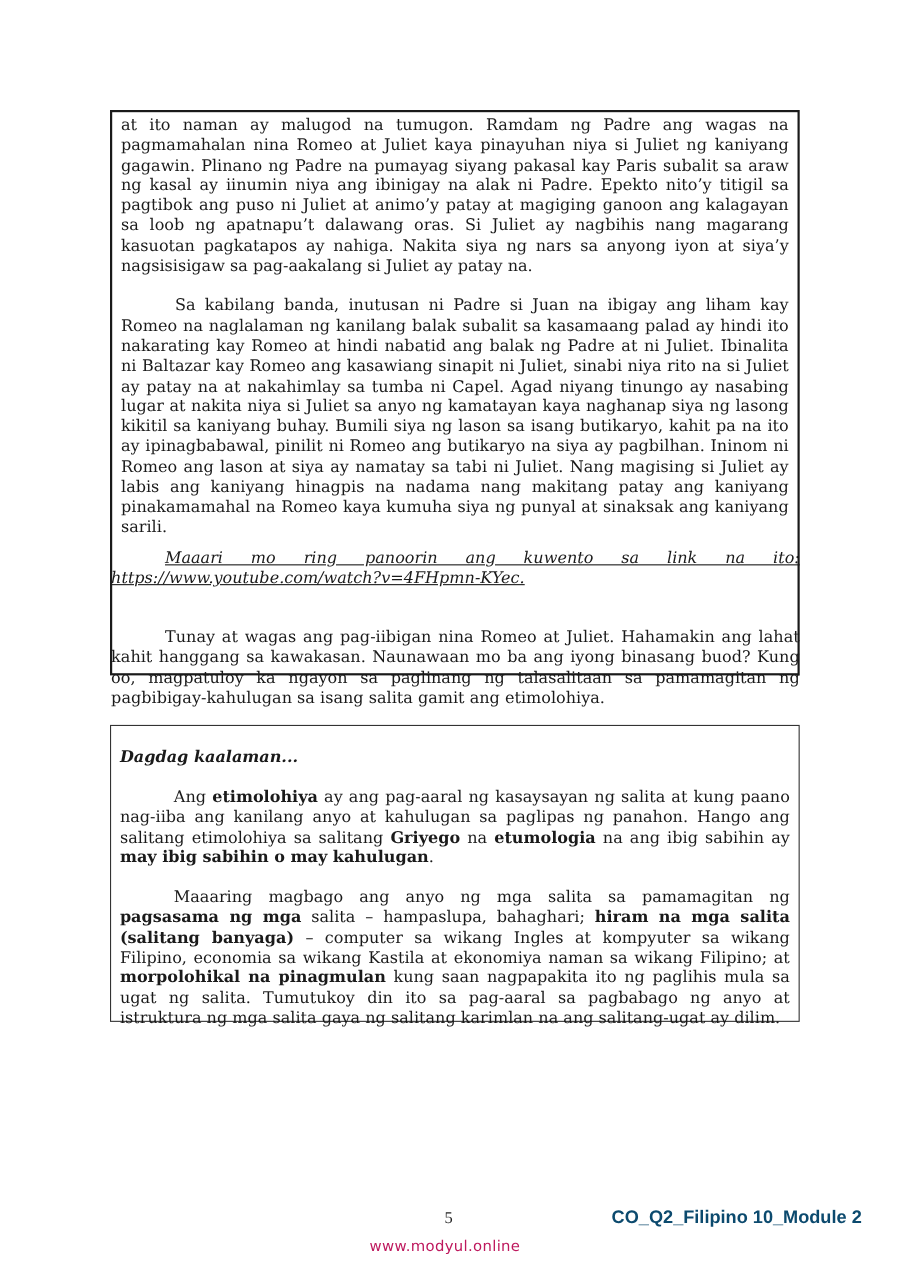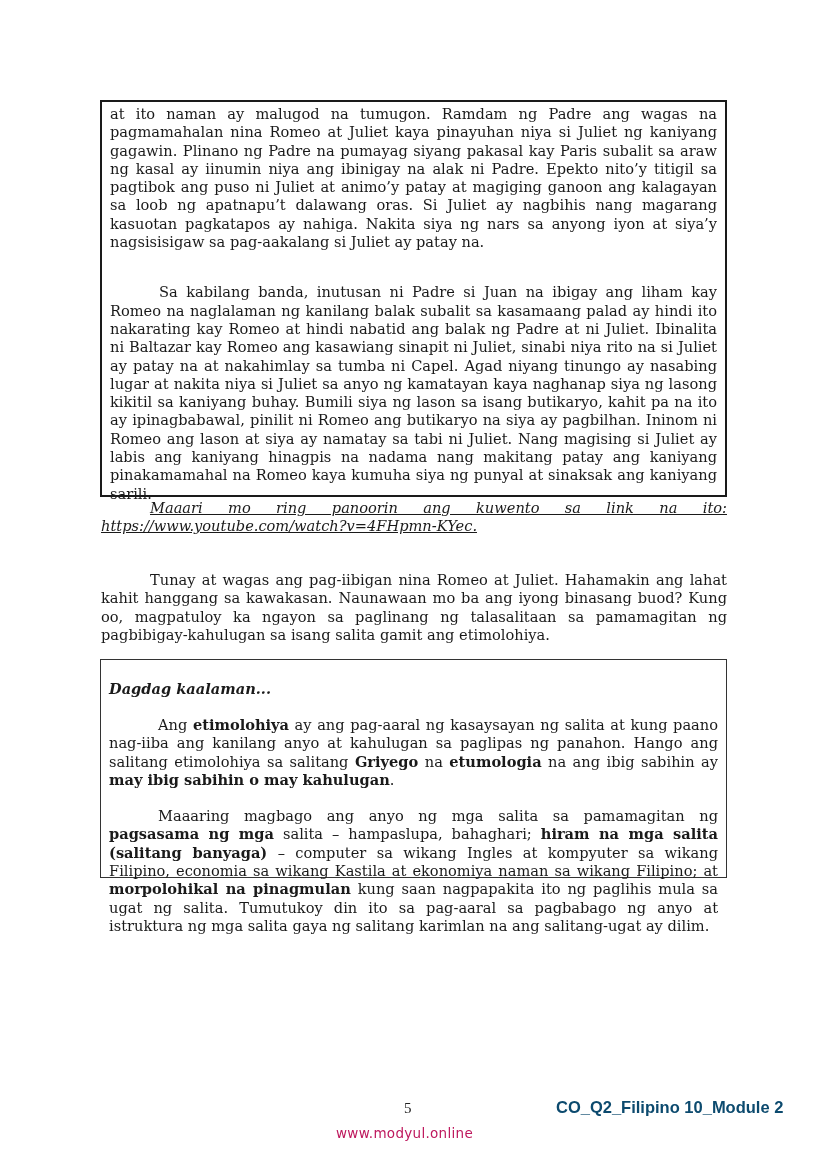--- a/index.html
+++ b/index.html
@@ -13,47 +13,47 @@
     line-height: 18.3px;
     text-align: justify;
     margin: 0;
   }
   .indent { text-indent: 49px; }
   b { font-weight: bold; }
 
   #story-box {
     position: absolute;
     left: 100px; top: 100px;
-    width: 627px; height: 397px;
+    width: 627px; height: 514px;
     border: 2px solid #1a1a1a;
     box-sizing: border-box;
     padding: 3px 8px 0 8px;
   }
-  #story-box .p2 { margin-top: 32px; }
+  #story-box .p2 { margin-top: 18px; }
 
   #link-note {
     position: absolute;
     left: 101px; top: 499px; width: 626px;
     font-style: italic;
     text-decoration: underline;
   }
   #link-note .line1 {
     text-align: justify; text-align-last: justify;
     text-indent: 49px;
   }
 
   #transition {
     position: absolute;
     left: 101px; top: 571px; width: 626px;
   }
 
   #info-box {
     position: absolute;
     left: 100px; top: 659px;
-    width: 627px; height: 219px;
+    width: 627px; height: 270px;
     border: 1.5px solid #333;
     box-sizing: border-box;
     padding: 20px 8px 0 8px;
   }
   #info-box .heading {
     font-weight: bold; font-style: italic;
     font-size: 14.6px; line-height: 18px;
     margin: 0 0 18px 0;
   }
   #info-box .p2 { margin-top: 18px; }

